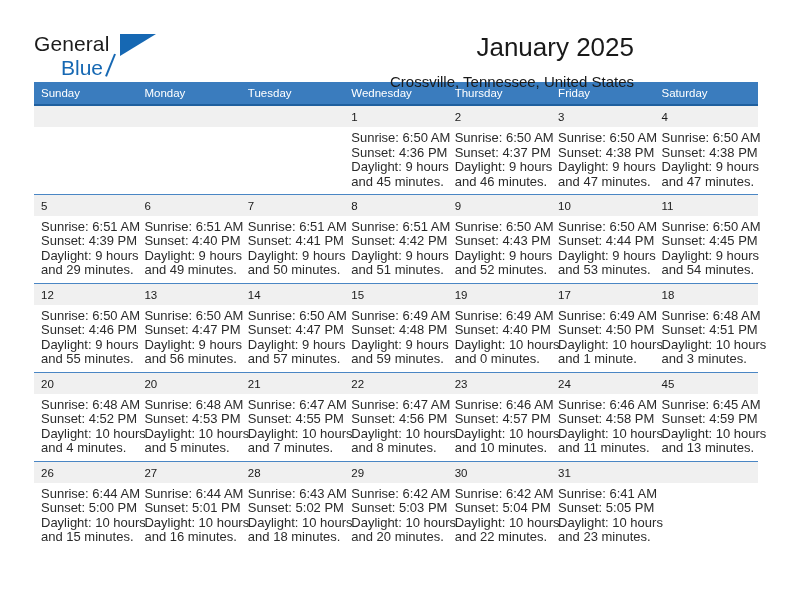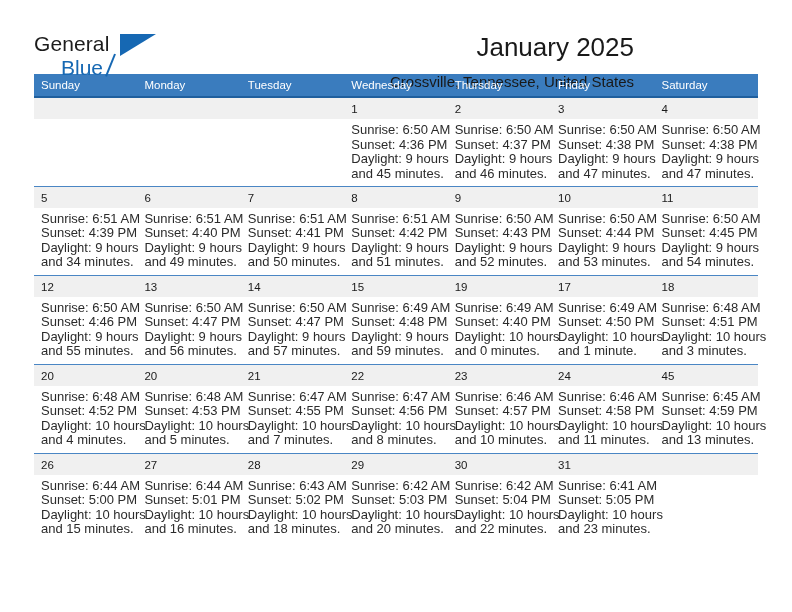--- a/index.html
+++ b/index.html
@@ -78,21 +78,21 @@
   .cal-subtitle {
     font-size: 15px;
     line-height: 20px;
     color: #191919;
     margin-top: 10px;
   }
 
   
   .calendar {
     width: 724px;
-    margin-top: 0;
+    margin-top: 8px;
     border-collapse: collapse;
     table-layout: fixed;
   }
   .calendar th {
     background: #3a7cbe;
     color: #ffffff;
     font-size: 11.5px;
     font-weight: normal;
     text-align: left;
     padding: 5px 0 5px 7px;
@@ -207,21 +207,21 @@
             </div>
           </td>
         </tr>
         <tr>
           <td class="daycell">
             <div class="daynum">5</div>
             <div class="lines">
               <div>Sunrise: 6:51 AM</div>
               <div>Sunset: 4:39 PM</div>
               <div>Daylight: 9 hours</div>
-              <div>and 34 minutes.</div>
+              <div>and 29 minutes.</div>
             </div>
           </td>
           <td class="daycell">
             <div class="daynum">6</div>
             <div class="lines">
               <div>Sunrise: 6:51 AM</div>
               <div>Sunset: 4:40 PM</div>
               <div>Daylight: 9 hours</div>
               <div>and 49 minutes.</div>
             </div>

